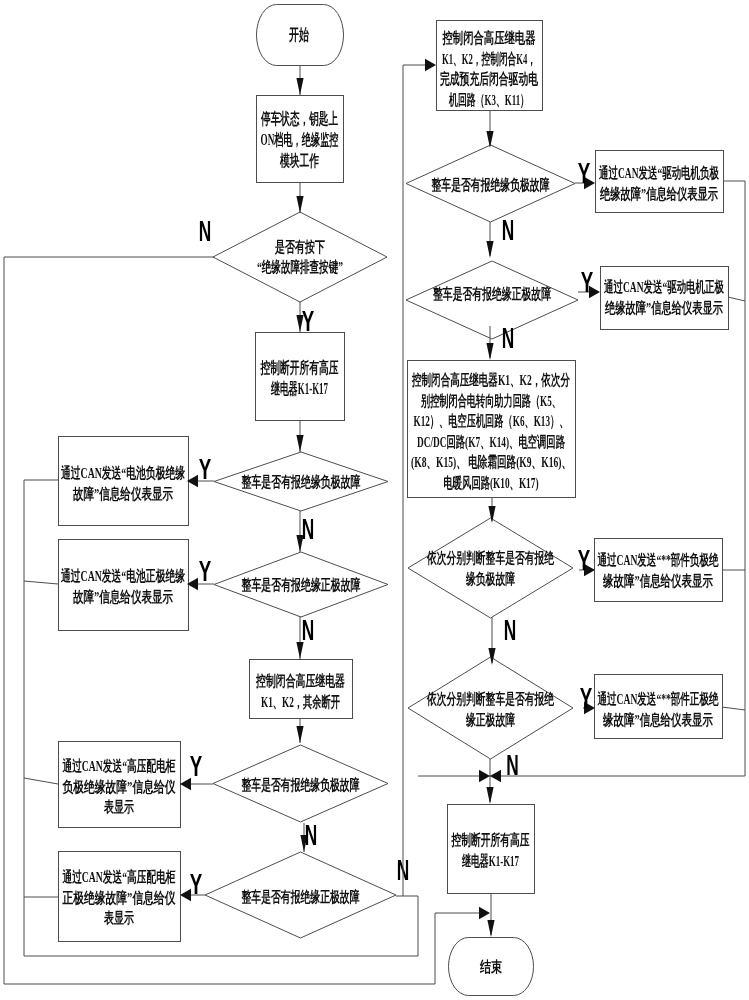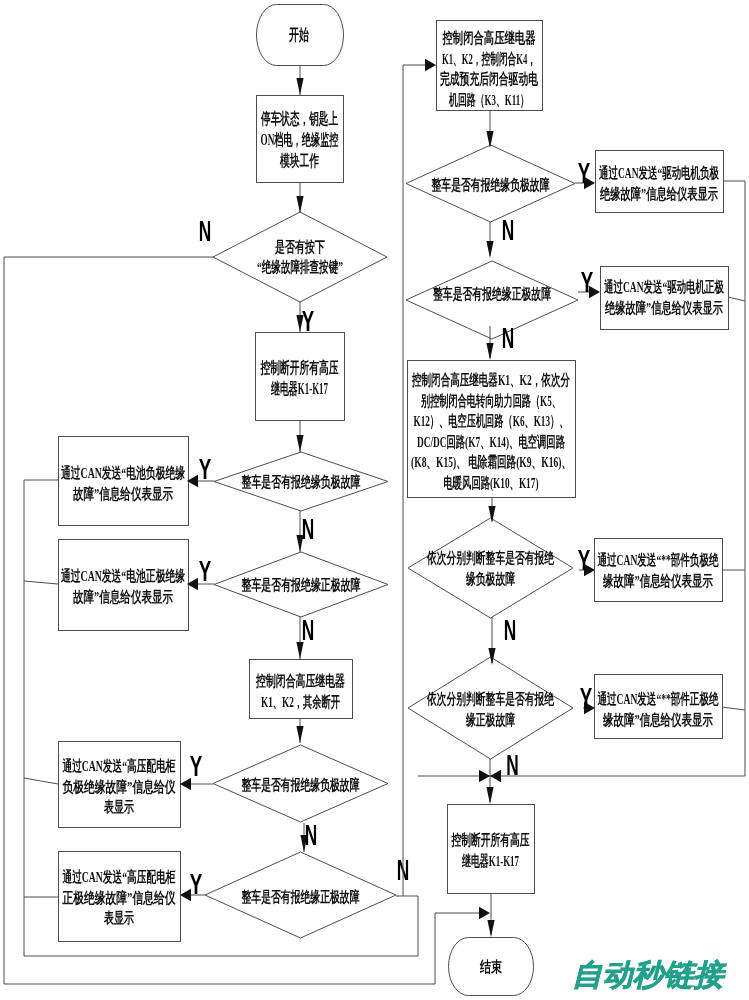--- a/index.html
+++ b/index.html
@@ -216,14 +216,13 @@
       <path d="M490 776L479 769.8L479 782.2Z" fill="#111" stroke="none"></path>
       <path d="M490 776L501 769.8L501 782.2Z" fill="#111" stroke="none"></path>
       <polyline points="723,181 745,181 745,776" class="ln"></polyline>
       <polyline points="728,297 745,301" class="ln"></polyline>
       <polyline points="722,570 745,570" class="ln"></polyline>
       <polyline points="722,707 745,710" class="ln"></polyline>
       <path d="M490 913L479 906.8L479 919.2Z" fill="#111" stroke="none"></path>
       <polyline points="491,893 491,935" class="ln"></polyline>
       <path d="M491 937L487.4 920L494.6 920Z" fill="#111" stroke="none"></path>
     </svg>
-  <div class="wm">自动秒链接</div>
 </div>
 
 </body></html>

